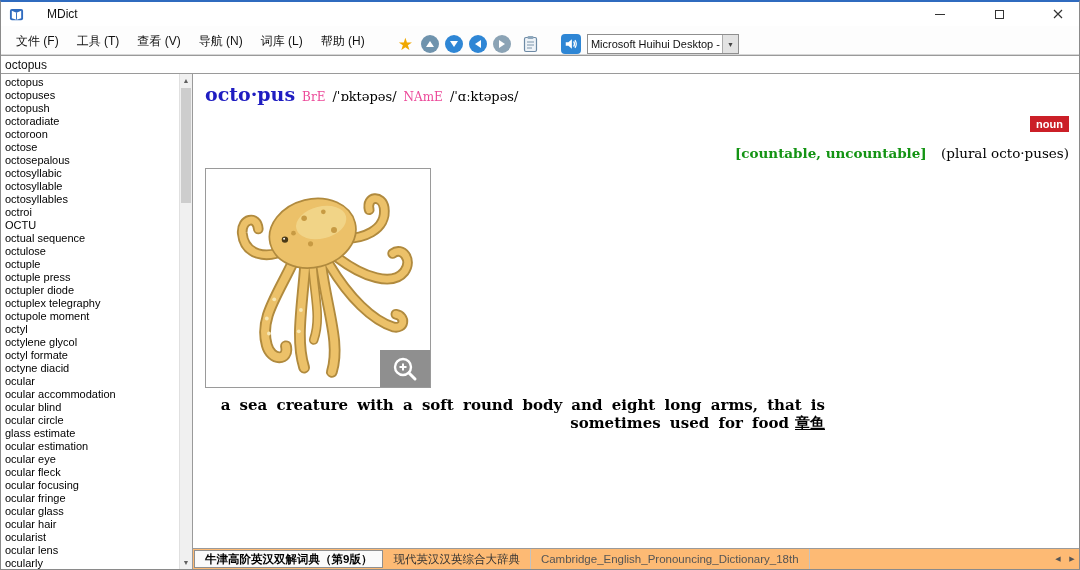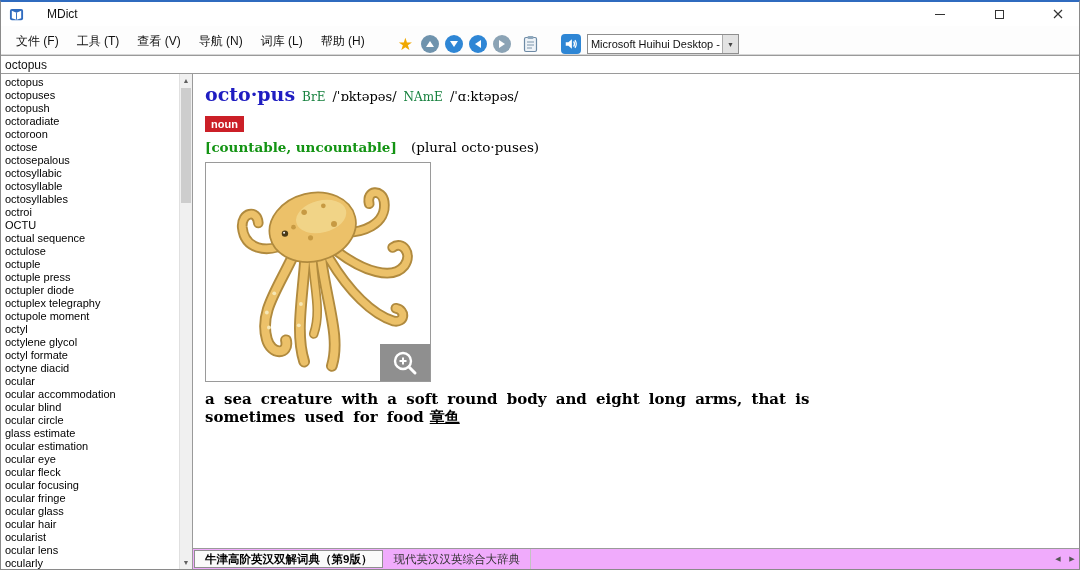--- a/index.html
+++ b/index.html
@@ -40,36 +40,36 @@
   
   .body{flex:1 1 auto;display:flex;min-height:0;}
   .wordlist{width:192px;flex:0 0 auto;border-right:1px solid #9a9a9a;position:relative;background:#fff;}
   .list-items{position:absolute;left:0;top:2px;right:13px;bottom:0;overflow:hidden;}
   .list-item{font-size:11px;line-height:13px;height:13px;padding-left:4px;color:#000;white-space:nowrap;overflow:hidden;cursor:default;}
   .list-scrollbar{position:absolute;right:0;top:0;bottom:0;width:13px;background:#f0f0f0;border-left:1px solid #e0e0e0;}
   .sb-arrow{height:13px;display:flex;align-items:center;justify-content:center;font-size:7px;color:#606060;}
   .sb-arrow.down{position:absolute;bottom:0;left:0;right:0;}
   .sb-thumb{position:absolute;top:14px;left:1px;right:1px;height:115px;background:#cdcdcd;}
   
-  .content{flex:1 1 auto;display:flex;flex-direction:column;min-width:0;background:#fff;}
+  .content{flex:1 1 auto;display:flex;flex-direction:column;min-width:0;background:#fff;text-align:right;}
   .entry{flex:1 1 auto;padding:9px 10px 0 12px;overflow:hidden;font-family:"DejaVu Serif","Liberation Serif",serif;}
   .headline{display:flex;align-items:baseline;gap:7px;}
   .headword{font-size:19px;font-weight:bold;color:#1f1dc1;}
-  .dialect{font-size:12px;color:#15803d;}
+  .dialect{font-size:12px;color:#ec4899;}
   .pron{font-size:13px;color:#000;}
   .pos-badge{display:inline-block;margin-top:11px;background:#cb1f27;color:#fff;font-size:11px;font-weight:bold;padding:2px 6px;font-family:"Liberation Sans",sans-serif;}
-  .gram-line{margin-top:7px;font-size:13.5px;}
+  .gram-line{margin-top:13px;font-size:13.5px;}
   .countable{color:#149414;font-weight:bold;}
   .plural{color:#000;margin-left:10px;}
   .image-frame{margin-top:7px;width:226px;height:220px;border:1px solid #9a9a9a;position:relative;background:#fff;}
   .zoom-btn{position:absolute;right:0;bottom:0;width:50px;height:37px;background:rgba(128,128,128,0.88);display:flex;align-items:center;justify-content:center;}
   .definition{margin-top:8px;font-size:15px;font-weight:bold;color:#000;word-spacing:4px;max-width:620px;}
   .def-zh{text-decoration:underline;margin-left:6px;}
   
-  .tabbar{height:21px;flex:0 0 auto;border-top:1px solid #9a9a9a;background:#f0abfc;display:flex;align-items:stretch;font-family:"Liberation Sans",sans-serif;}
+  .tabbar{height:21px;flex:0 0 auto;border-top:1px solid #9a9a9a;background:#fdba74;display:flex;align-items:stretch;font-family:"Liberation Sans",sans-serif;}
   .tab{font-size:11.5px;color:#333;display:flex;align-items:center;padding:0 10px;border-right:1px solid #c2c2c2;white-space:nowrap;cursor:default;}
   .tab.active{font-weight:bold;background:#fafafa;border:1px solid #8f8f8f;margin:1px 0 1px 1px;color:#000;}
   .tab.dim{color:#555;}
   .tab-spacer{flex:1 1 auto;}
   .tab-scroll{width:14px;display:flex;align-items:center;justify-content:center;font-size:7px;color:#555;}
 </style>
 </head>
 <body>
 
 <div class="window">
@@ -258,20 +258,21 @@
 
         <div class="definition">
           <span>a sea creature with a soft round body and eight long arms, that is sometimes used for food</span><span class="def-zh">章鱼</span>
         </div>
 
       </div>
 
       <div class="tabbar">
         <div class="tab active">牛津高阶英汉双解词典（第9版）</div>
         <div class="tab">现代英汉汉英综合大辞典</div>
+        <div class="tab dim">Cambridge_English_Pronouncing_Dictionary_18th</div>
         <div class="tab-spacer"></div>
         <div class="tab-scroll">◀</div>
         <div class="tab-scroll">▶</div>
       </div>
     </div>
 
   </div>
 </div>
 
 </body></html>

